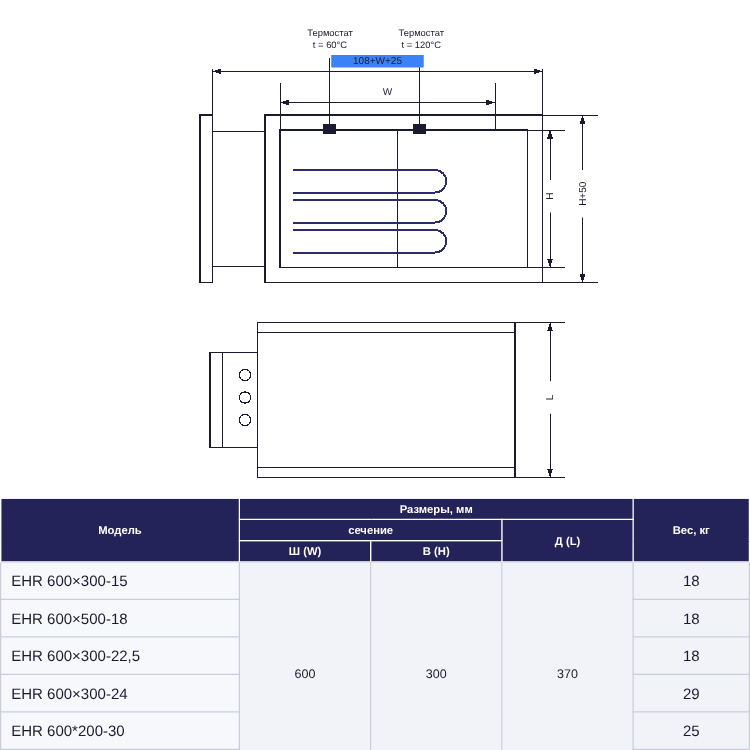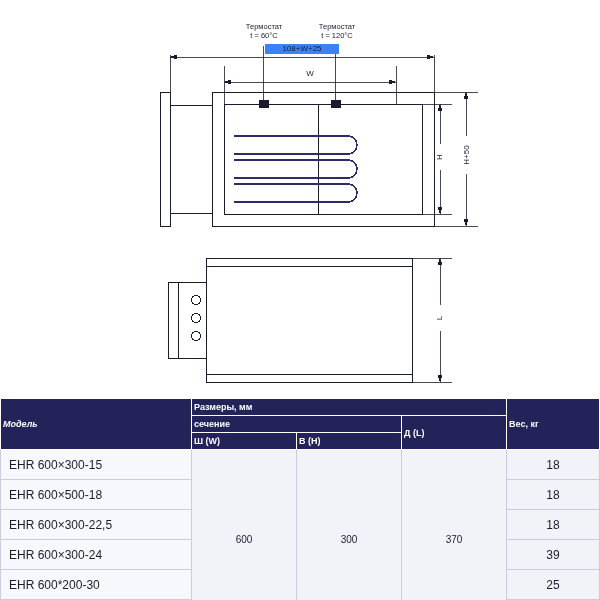--- a/index.html
+++ b/index.html
@@ -60,42 +60,42 @@
     border-collapse: collapse;
     width: 600px;
     table-layout: fixed;
     font-size: 9px;
   }
   table.spec th {
     background: #232259;
     color: #ffffff;
     font-weight: bold;
     border: 1px solid #ffffff;
-    text-align: left;
+    text-align: center;
     padding: 3px 2px;
   }
   table.spec td {
     border: 1px solid #c9cddb;
     text-align: center;
     padding: 4px 3px;
     background: #f2f3f8;
     color: #1b1b2f;
     font-size: 12px;
     height: 21px;
   }
   table.spec td.model {
     text-align: left;
     padding-left: 8px;
     background: #f7f8fb;
   }
   table.spec td.merged {
     background: #f2f3f8;
     font-size: 10px;
   }
-  .th-model { width: 186px; font-style: italic; }
+  .th-model { width: 186px; }
   .th-w { width: 104px; }
   .th-h { width: 107px; }
   .th-l { width: 115px; }
   .th-weight { width: 88px; }
 </style>
 </head>
 <body>
 
 <div id="page">
 
@@ -232,21 +232,21 @@
         <tr>
           <td class="model">EHR 600×500-18</td>
           <td>18</td>
         </tr>
         <tr>
           <td class="model">EHR 600×300-22,5</td>
           <td>18</td>
         </tr>
         <tr>
           <td class="model">EHR 600×300-24</td>
-          <td>39</td>
+          <td>29</td>
         </tr>
         <tr>
           <td class="model">EHR 600*200-30</td>
           <td>25</td>
         </tr>
         <tr>
           <td class="model">EHR 600×300-36</td>
           <td>25</td>
         </tr>
       </tbody>

